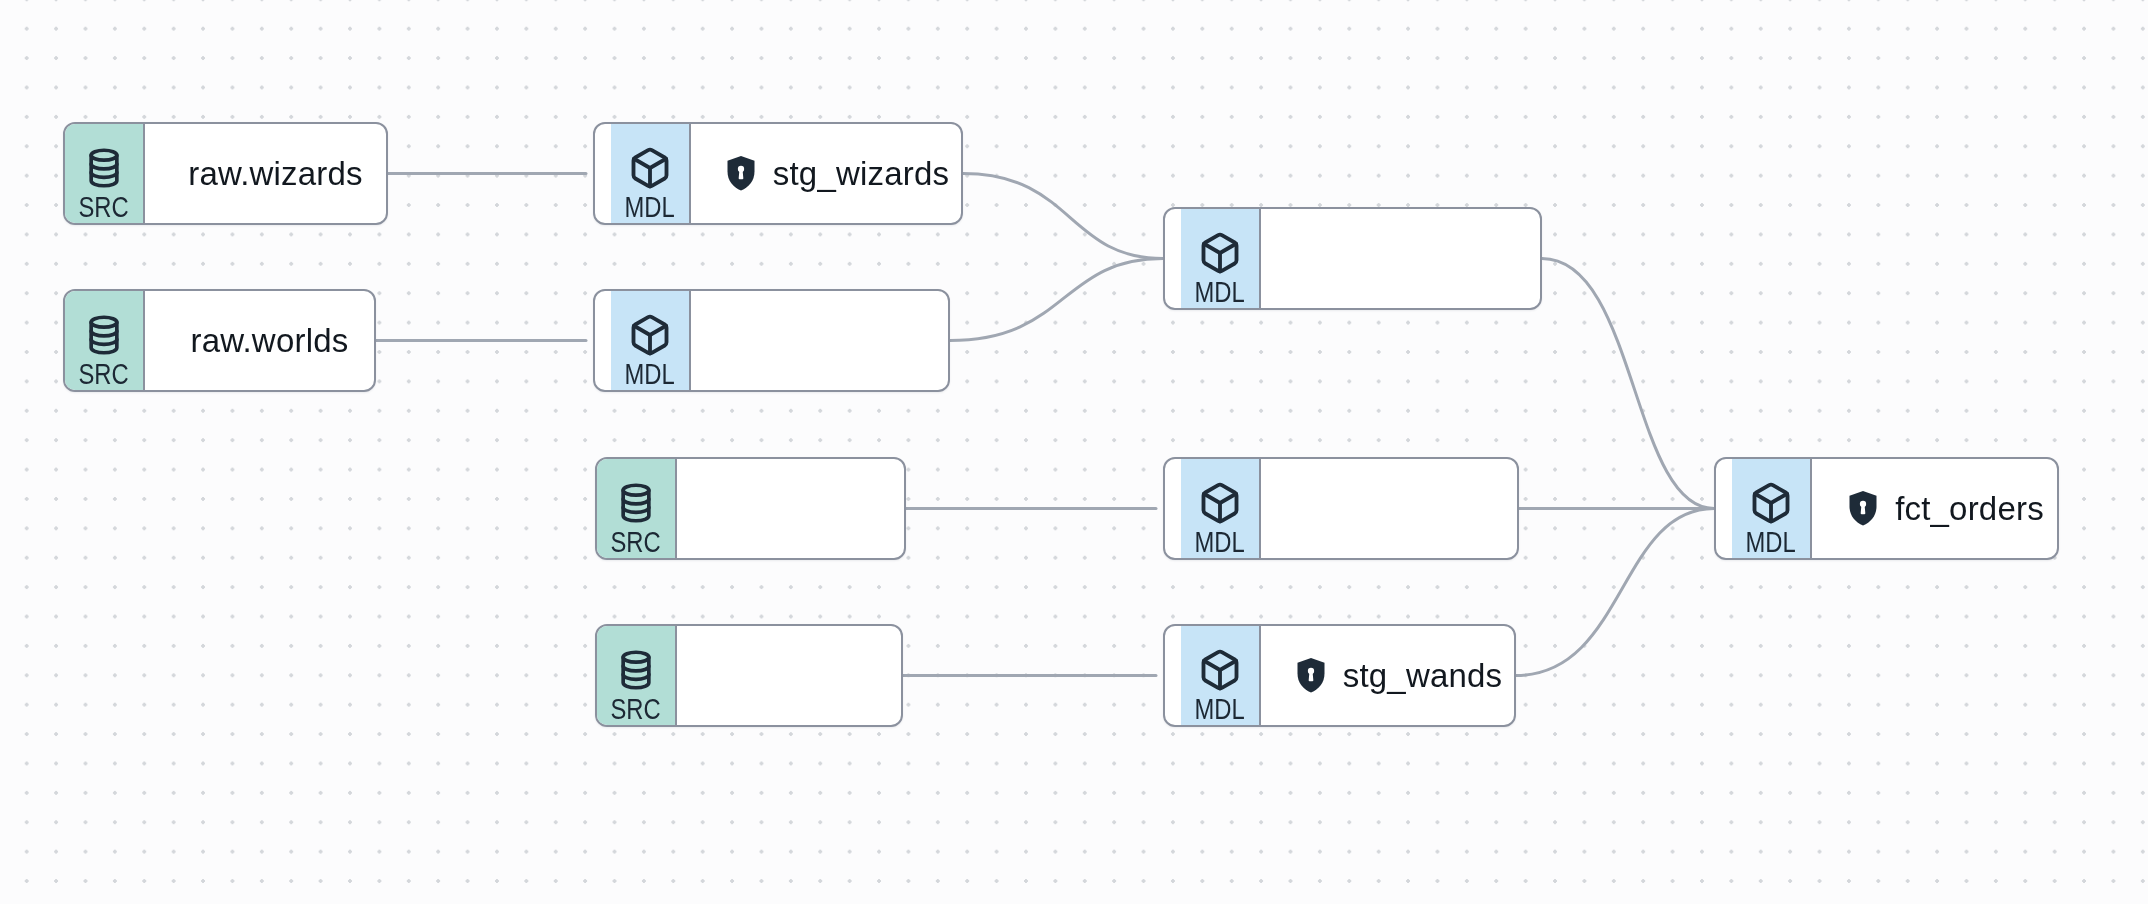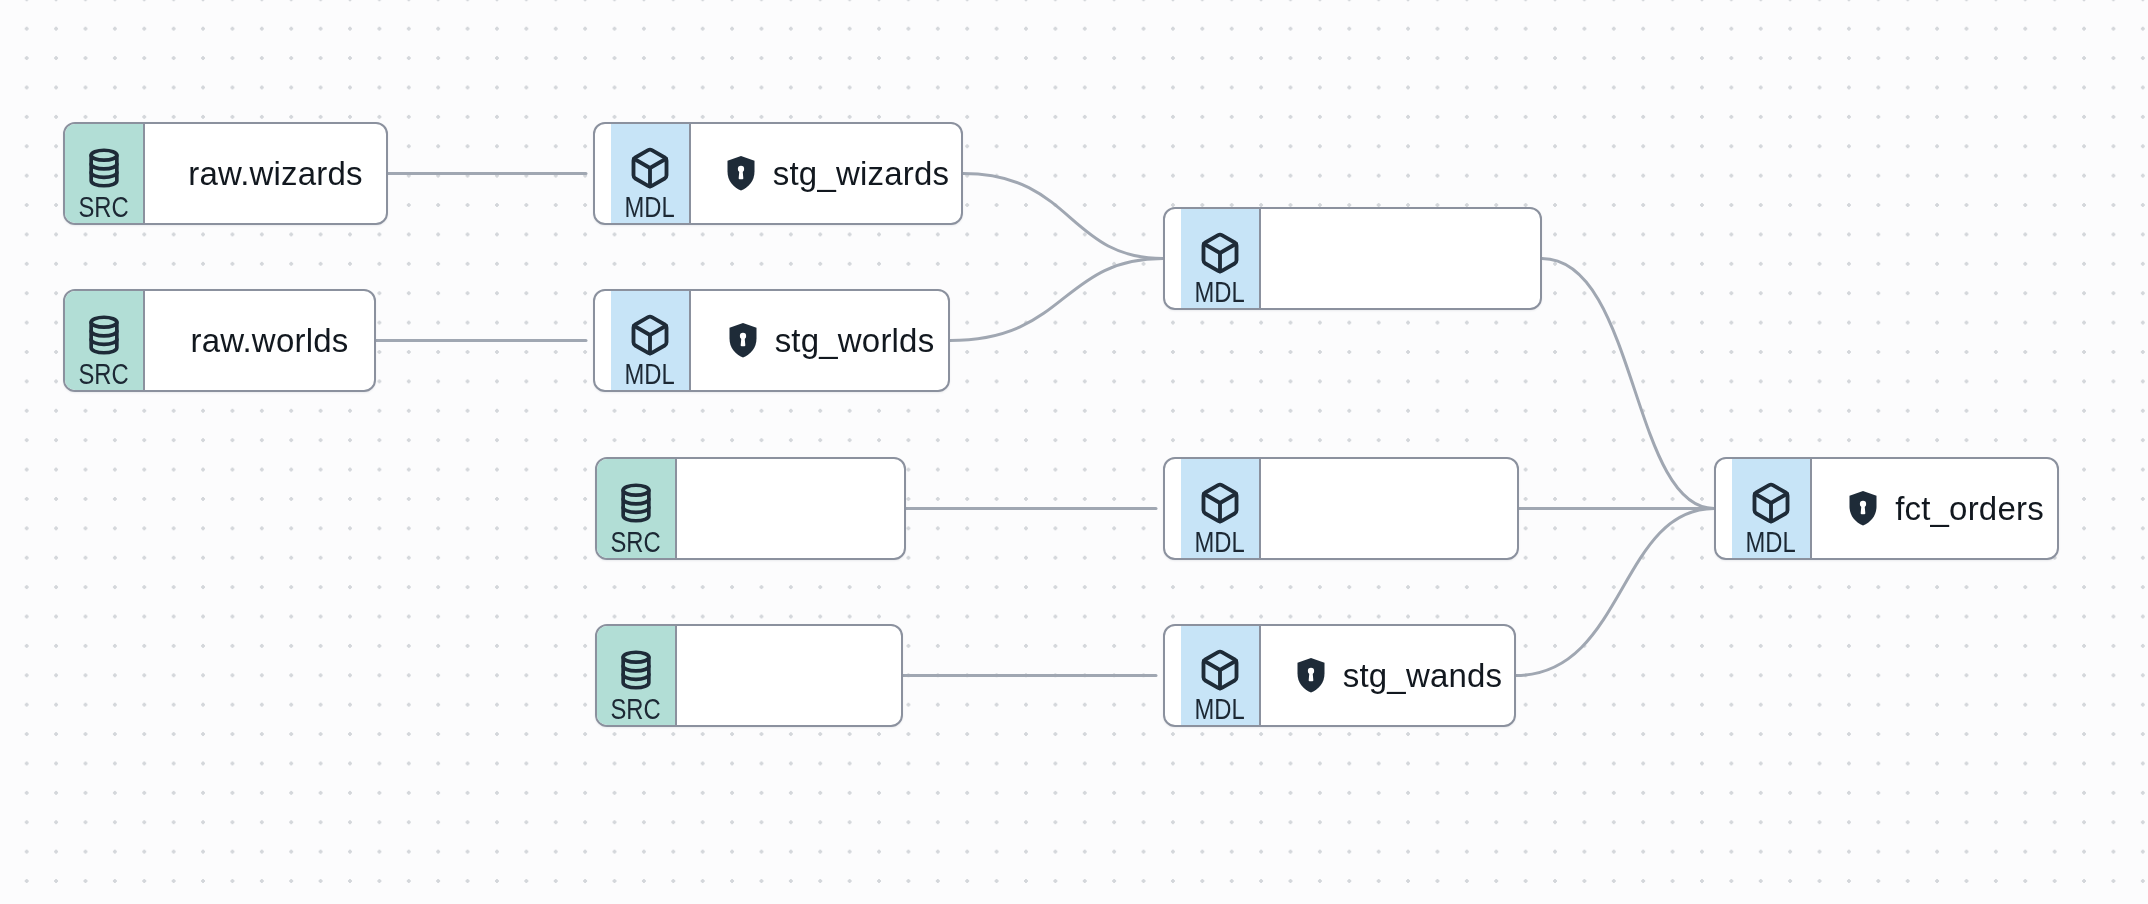--- a/index.html
+++ b/index.html
@@ -111,100 +111,92 @@
     </div>
     <div class="node mdl" style="left: 593px; top: 289px; width: 357px; height: 103px;">
       <div class="badge">
   <svg viewBox="0 0 24 24" fill="none" stroke="#1e2b38" stroke-width="2.1" stroke-linecap="round" stroke-linejoin="round">
     <path d="M21 16V8a2 2 0 0 0-1-1.73l-7-4a2 2 0 0 0-2 0l-7 4A2 2 0 0 0 3 8v8a2 2 0 0 0 1 1.73l7 4a2 2 0 0 0 2 0l7-4A2 2 0 0 0 21 16z"></path>
     <polyline points="3.27 6.96 12 12.01 20.73 6.96"></polyline>
     <line x1="12" y1="22.08" x2="12" y2="12"></line>
   </svg>
         <span class="badge-label">MDL</span>
       </div>
+    </div>
+    <div class="node mdl" style="left: 1163px; top: 207px; width: 379px; height: 103px;">
+      <div class="badge">
+  <svg viewBox="0 0 24 24" fill="none" stroke="#1e2b38" stroke-width="2.1" stroke-linecap="round" stroke-linejoin="round">
+    <path d="M21 16V8a2 2 0 0 0-1-1.73l-7-4a2 2 0 0 0-2 0l-7 4A2 2 0 0 0 3 8v8a2 2 0 0 0 1 1.73l7 4a2 2 0 0 0 2 0l7-4A2 2 0 0 0 21 16z"></path>
+    <polyline points="3.27 6.96 12 12.01 20.73 6.96"></polyline>
+    <line x1="12" y1="22.08" x2="12" y2="12"></line>
+  </svg>
+        <span class="badge-label">MDL</span>
+      </div>
+    </div>
+    <div class="node src" style="left: 595px; top: 457px; width: 311px; height: 103px;">
+      <div class="badge">
+  <svg viewBox="0 0 24 24" fill="none" stroke="#1e2b38" stroke-width="2" stroke-linecap="round" stroke-linejoin="round">
+    <ellipse cx="12" cy="5" rx="7" ry="2.7"></ellipse>
+    <path d="M5 5v14c0 1.5 3.13 2.7 7 2.7s7-1.2 7-2.7V5"></path>
+    <path d="M5 9.8c0 1.5 3.13 2.7 7 2.7s7-1.2 7-2.7"></path>
+    <path d="M5 14.4c0 1.5 3.13 2.7 7 2.7s7-1.2 7-2.7"></path>
+  </svg>
+        <span class="badge-label">SRC</span>
+      </div>
+    </div>
+    <div class="node src" style="left: 595px; top: 624px; width: 308px; height: 103px;">
+      <div class="badge">
+  <svg viewBox="0 0 24 24" fill="none" stroke="#1e2b38" stroke-width="2" stroke-linecap="round" stroke-linejoin="round">
+    <ellipse cx="12" cy="5" rx="7" ry="2.7"></ellipse>
+    <path d="M5 5v14c0 1.5 3.13 2.7 7 2.7s7-1.2 7-2.7V5"></path>
+    <path d="M5 9.8c0 1.5 3.13 2.7 7 2.7s7-1.2 7-2.7"></path>
+    <path d="M5 14.4c0 1.5 3.13 2.7 7 2.7s7-1.2 7-2.7"></path>
+  </svg>
+        <span class="badge-label">SRC</span>
+      </div>
+    </div>
+    <div class="node mdl" style="left: 1163px; top: 457px; width: 356px; height: 103px;">
+      <div class="badge">
+  <svg viewBox="0 0 24 24" fill="none" stroke="#1e2b38" stroke-width="2.1" stroke-linecap="round" stroke-linejoin="round">
+    <path d="M21 16V8a2 2 0 0 0-1-1.73l-7-4a2 2 0 0 0-2 0l-7 4A2 2 0 0 0 3 8v8a2 2 0 0 0 1 1.73l7 4a2 2 0 0 0 2 0l7-4A2 2 0 0 0 21 16z"></path>
+    <polyline points="3.27 6.96 12 12.01 20.73 6.96"></polyline>
+    <line x1="12" y1="22.08" x2="12" y2="12"></line>
+  </svg>
+        <span class="badge-label">MDL</span>
+      </div>
+    </div>
+    <div class="node mdl" style="left: 1163px; top: 624px; width: 353px; height: 103px;">
+      <div class="badge">
+  <svg viewBox="0 0 24 24" fill="none" stroke="#1e2b38" stroke-width="2.1" stroke-linecap="round" stroke-linejoin="round">
+    <path d="M21 16V8a2 2 0 0 0-1-1.73l-7-4a2 2 0 0 0-2 0l-7 4A2 2 0 0 0 3 8v8a2 2 0 0 0 1 1.73l7 4a2 2 0 0 0 2 0l7-4A2 2 0 0 0 21 16z"></path>
+    <polyline points="3.27 6.96 12 12.01 20.73 6.96"></polyline>
+    <line x1="12" y1="22.08" x2="12" y2="12"></line>
+  </svg>
+        <span class="badge-label">MDL</span>
+      </div>
       <div class="node-body">
   <svg class="shield" viewBox="0 0 24 26">
     <path fill="#1e2b38" d="M12 1l9 3.2v7.1c0 6.1-3.8 10.6-9 12.7C6.8 21.9 3 17.4 3 11.3V4.2L12 1z"></path>
     <circle fill="#ffffff" cx="12" cy="9.6" r="2.1"></circle>
     <path fill="#ffffff" d="M10.9 10.8h2.2l0.45 5a0.7 0.7 0 0 1-0.7 0.75h-1.7a0.7 0.7 0 0 1-0.7-0.75z"></path>
   </svg>
-        <span class="node-label">stg_worlds</span>
-      </div>
-    </div>
-    <div class="node mdl" style="left: 1163px; top: 207px; width: 379px; height: 103px;">
-      <div class="badge">
-  <svg viewBox="0 0 24 24" fill="none" stroke="#1e2b38" stroke-width="2.1" stroke-linecap="round" stroke-linejoin="round">
-    <path d="M21 16V8a2 2 0 0 0-1-1.73l-7-4a2 2 0 0 0-2 0l-7 4A2 2 0 0 0 3 8v8a2 2 0 0 0 1 1.73l7 4a2 2 0 0 0 2 0l7-4A2 2 0 0 0 21 16z"></path>
-    <polyline points="3.27 6.96 12 12.01 20.73 6.96"></polyline>
-    <line x1="12" y1="22.08" x2="12" y2="12"></line>
-  </svg>
-        <span class="badge-label">MDL</span>
-      </div>
-    </div>
-    <div class="node src" style="left: 595px; top: 457px; width: 311px; height: 103px;">
-      <div class="badge">
-  <svg viewBox="0 0 24 24" fill="none" stroke="#1e2b38" stroke-width="2" stroke-linecap="round" stroke-linejoin="round">
-    <ellipse cx="12" cy="5" rx="7" ry="2.7"></ellipse>
-    <path d="M5 5v14c0 1.5 3.13 2.7 7 2.7s7-1.2 7-2.7V5"></path>
-    <path d="M5 9.8c0 1.5 3.13 2.7 7 2.7s7-1.2 7-2.7"></path>
-    <path d="M5 14.4c0 1.5 3.13 2.7 7 2.7s7-1.2 7-2.7"></path>
-  </svg>
-        <span class="badge-label">SRC</span>
-      </div>
-    </div>
-    <div class="node src" style="left: 595px; top: 624px; width: 308px; height: 103px;">
-      <div class="badge">
-  <svg viewBox="0 0 24 24" fill="none" stroke="#1e2b38" stroke-width="2" stroke-linecap="round" stroke-linejoin="round">
-    <ellipse cx="12" cy="5" rx="7" ry="2.7"></ellipse>
-    <path d="M5 5v14c0 1.5 3.13 2.7 7 2.7s7-1.2 7-2.7V5"></path>
-    <path d="M5 9.8c0 1.5 3.13 2.7 7 2.7s7-1.2 7-2.7"></path>
-    <path d="M5 14.4c0 1.5 3.13 2.7 7 2.7s7-1.2 7-2.7"></path>
-  </svg>
-        <span class="badge-label">SRC</span>
-      </div>
-    </div>
-    <div class="node mdl" style="left: 1163px; top: 457px; width: 356px; height: 103px;">
-      <div class="badge">
-  <svg viewBox="0 0 24 24" fill="none" stroke="#1e2b38" stroke-width="2.1" stroke-linecap="round" stroke-linejoin="round">
-    <path d="M21 16V8a2 2 0 0 0-1-1.73l-7-4a2 2 0 0 0-2 0l-7 4A2 2 0 0 0 3 8v8a2 2 0 0 0 1 1.73l7 4a2 2 0 0 0 2 0l7-4A2 2 0 0 0 21 16z"></path>
-    <polyline points="3.27 6.96 12 12.01 20.73 6.96"></polyline>
-    <line x1="12" y1="22.08" x2="12" y2="12"></line>
-  </svg>
-        <span class="badge-label">MDL</span>
-      </div>
-    </div>
-    <div class="node mdl" style="left: 1163px; top: 624px; width: 353px; height: 103px;">
+        <span class="node-label">stg_wands</span>
+      </div>
+    </div>
+    <div class="node mdl" style="left: 1714px; top: 457px; width: 345px; height: 103px;">
       <div class="badge">
   <svg viewBox="0 0 24 24" fill="none" stroke="#1e2b38" stroke-width="2.1" stroke-linecap="round" stroke-linejoin="round">
     <path d="M21 16V8a2 2 0 0 0-1-1.73l-7-4a2 2 0 0 0-2 0l-7 4A2 2 0 0 0 3 8v8a2 2 0 0 0 1 1.73l7 4a2 2 0 0 0 2 0l7-4A2 2 0 0 0 21 16z"></path>
     <polyline points="3.27 6.96 12 12.01 20.73 6.96"></polyline>
     <line x1="12" y1="22.08" x2="12" y2="12"></line>
   </svg>
         <span class="badge-label">MDL</span>
       </div>
       <div class="node-body">
   <svg class="shield" viewBox="0 0 24 26">
     <path fill="#1e2b38" d="M12 1l9 3.2v7.1c0 6.1-3.8 10.6-9 12.7C6.8 21.9 3 17.4 3 11.3V4.2L12 1z"></path>
     <circle fill="#ffffff" cx="12" cy="9.6" r="2.1"></circle>
     <path fill="#ffffff" d="M10.9 10.8h2.2l0.45 5a0.7 0.7 0 0 1-0.7 0.75h-1.7a0.7 0.7 0 0 1-0.7-0.75z"></path>
   </svg>
-        <span class="node-label">stg_wands</span>
-      </div>
-    </div>
-    <div class="node mdl" style="left: 1714px; top: 457px; width: 345px; height: 103px;">
-      <div class="badge">
-  <svg viewBox="0 0 24 24" fill="none" stroke="#1e2b38" stroke-width="2.1" stroke-linecap="round" stroke-linejoin="round">
-    <path d="M21 16V8a2 2 0 0 0-1-1.73l-7-4a2 2 0 0 0-2 0l-7 4A2 2 0 0 0 3 8v8a2 2 0 0 0 1 1.73l7 4a2 2 0 0 0 2 0l7-4A2 2 0 0 0 21 16z"></path>
-    <polyline points="3.27 6.96 12 12.01 20.73 6.96"></polyline>
-    <line x1="12" y1="22.08" x2="12" y2="12"></line>
-  </svg>
-        <span class="badge-label">MDL</span>
-      </div>
-      <div class="node-body">
-  <svg class="shield" viewBox="0 0 24 26">
-    <path fill="#1e2b38" d="M12 1l9 3.2v7.1c0 6.1-3.8 10.6-9 12.7C6.8 21.9 3 17.4 3 11.3V4.2L12 1z"></path>
-    <circle fill="#ffffff" cx="12" cy="9.6" r="2.1"></circle>
-    <path fill="#ffffff" d="M10.9 10.8h2.2l0.45 5a0.7 0.7 0 0 1-0.7 0.75h-1.7a0.7 0.7 0 0 1-0.7-0.75z"></path>
-  </svg>
         <span class="node-label">fct_orders</span>
       </div>
     </div>
   </div>
 
 </body></html>

